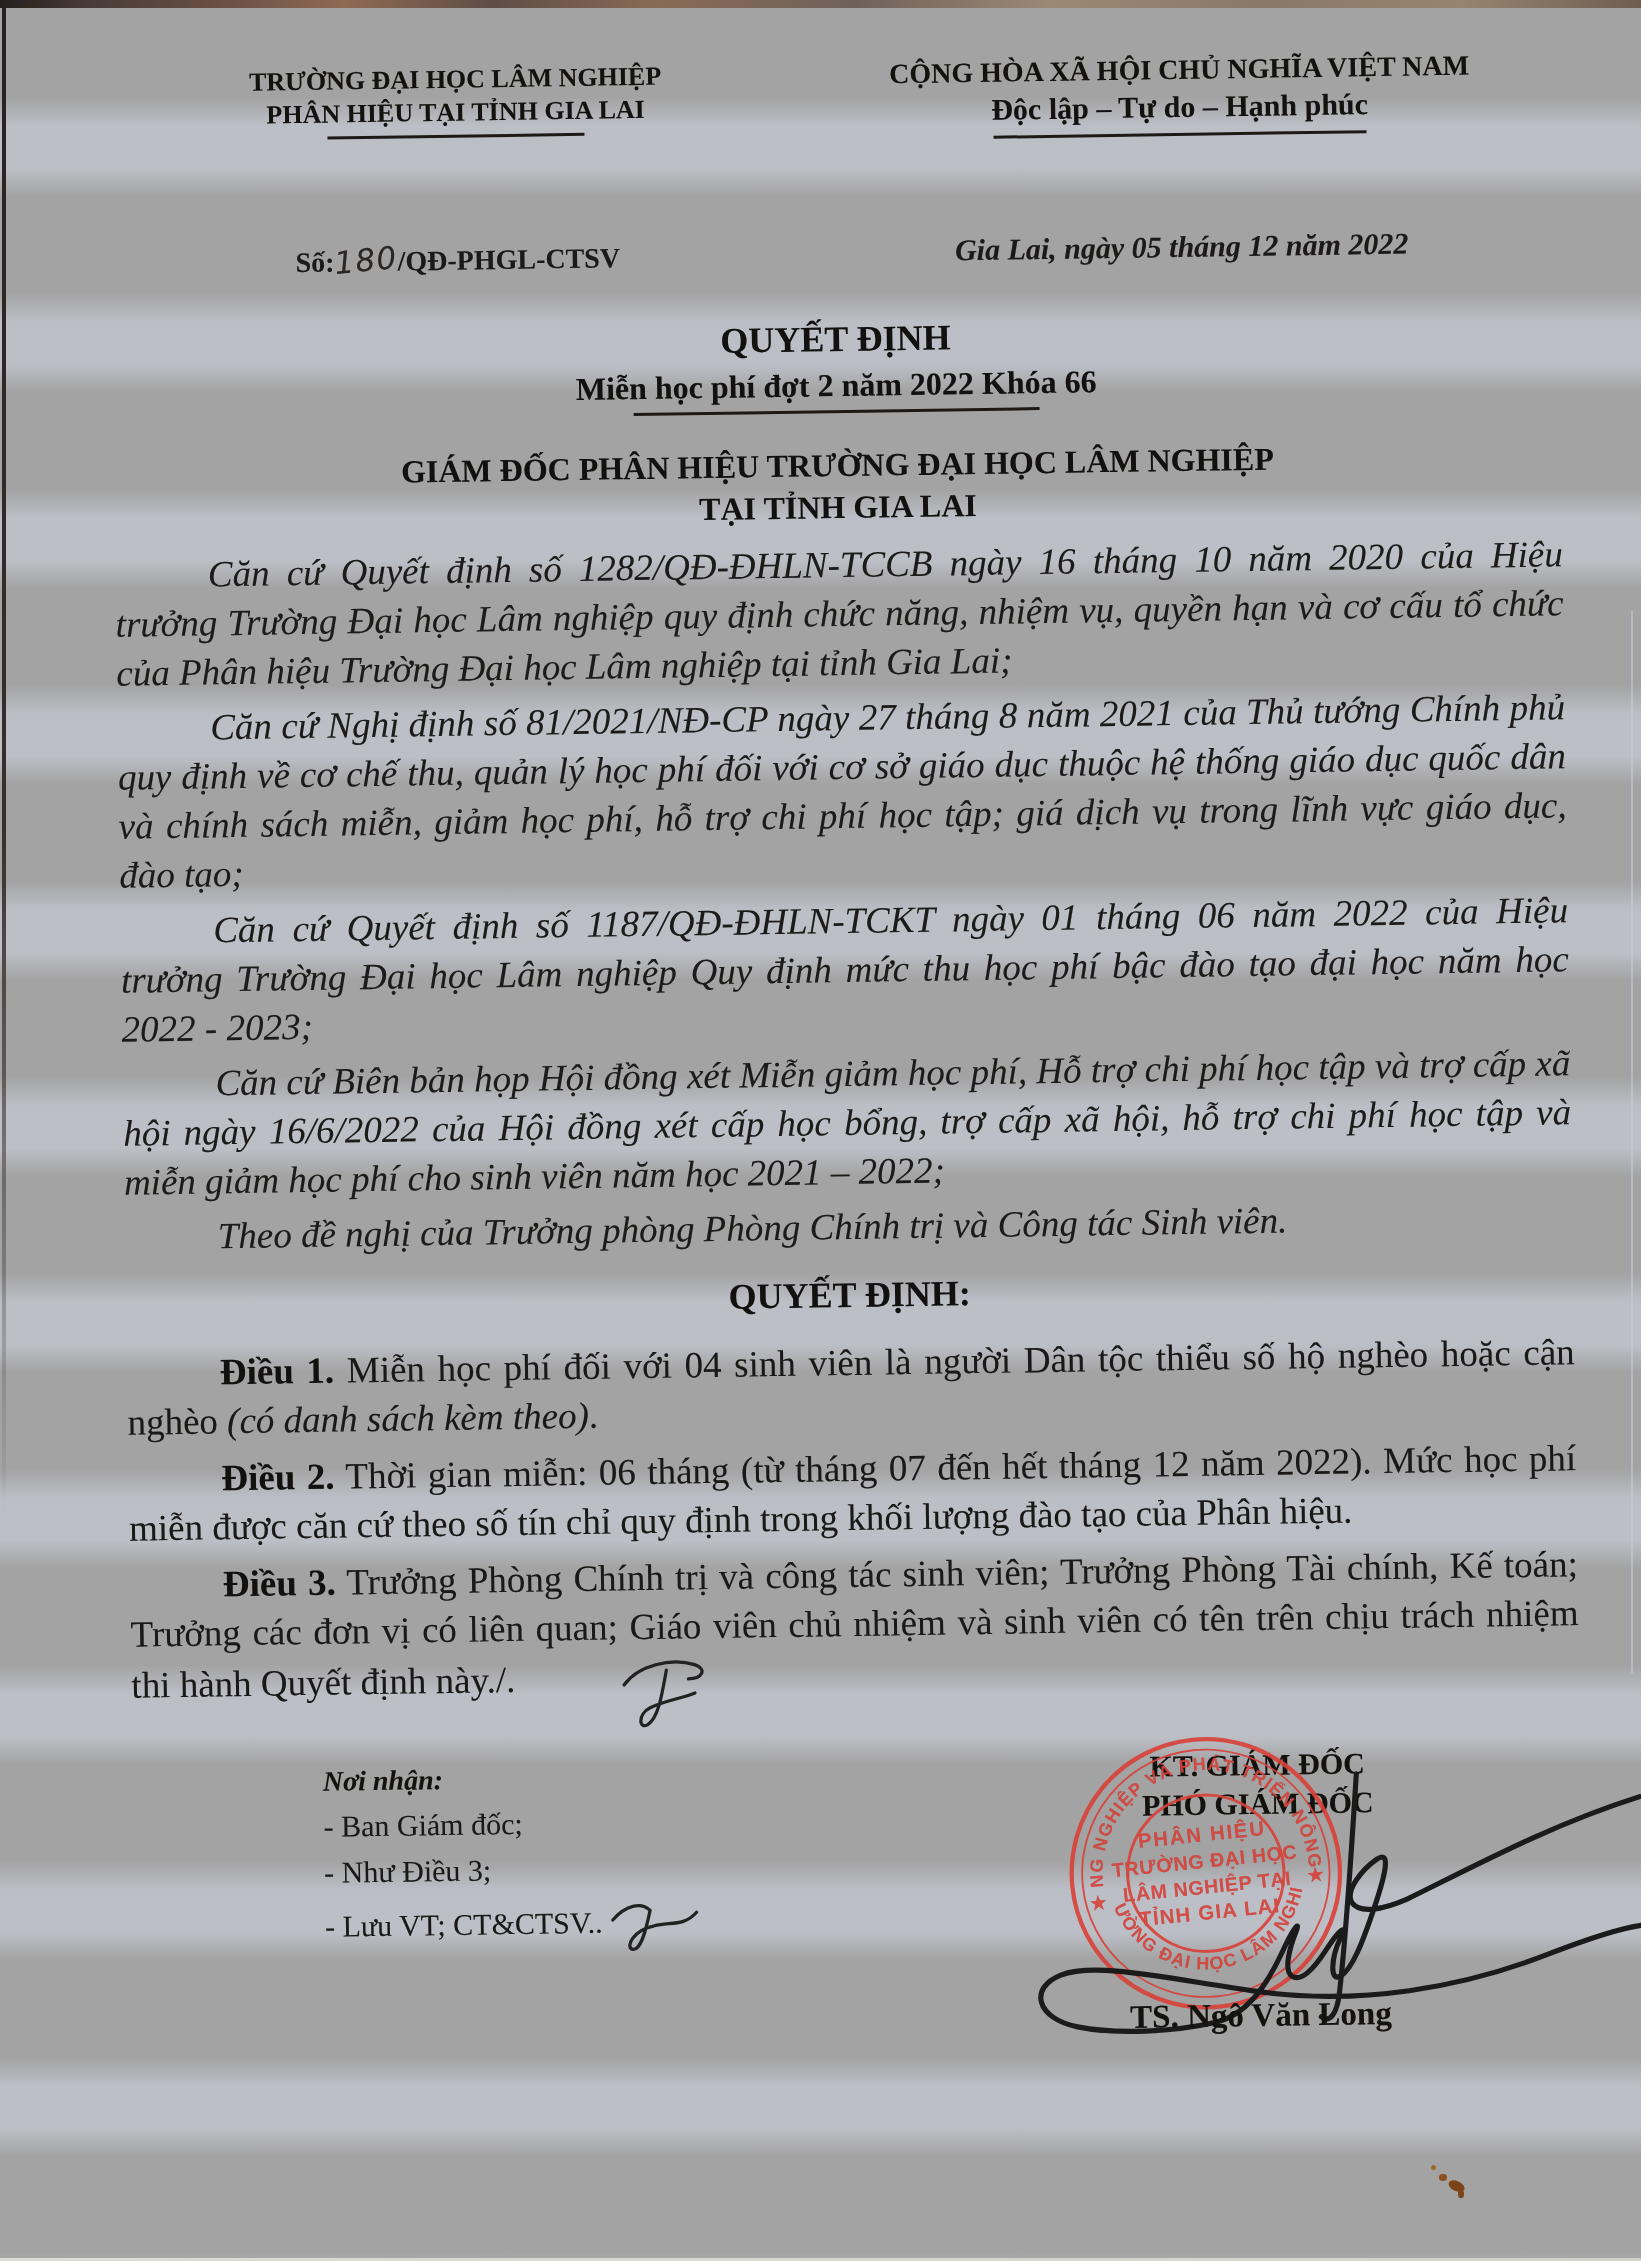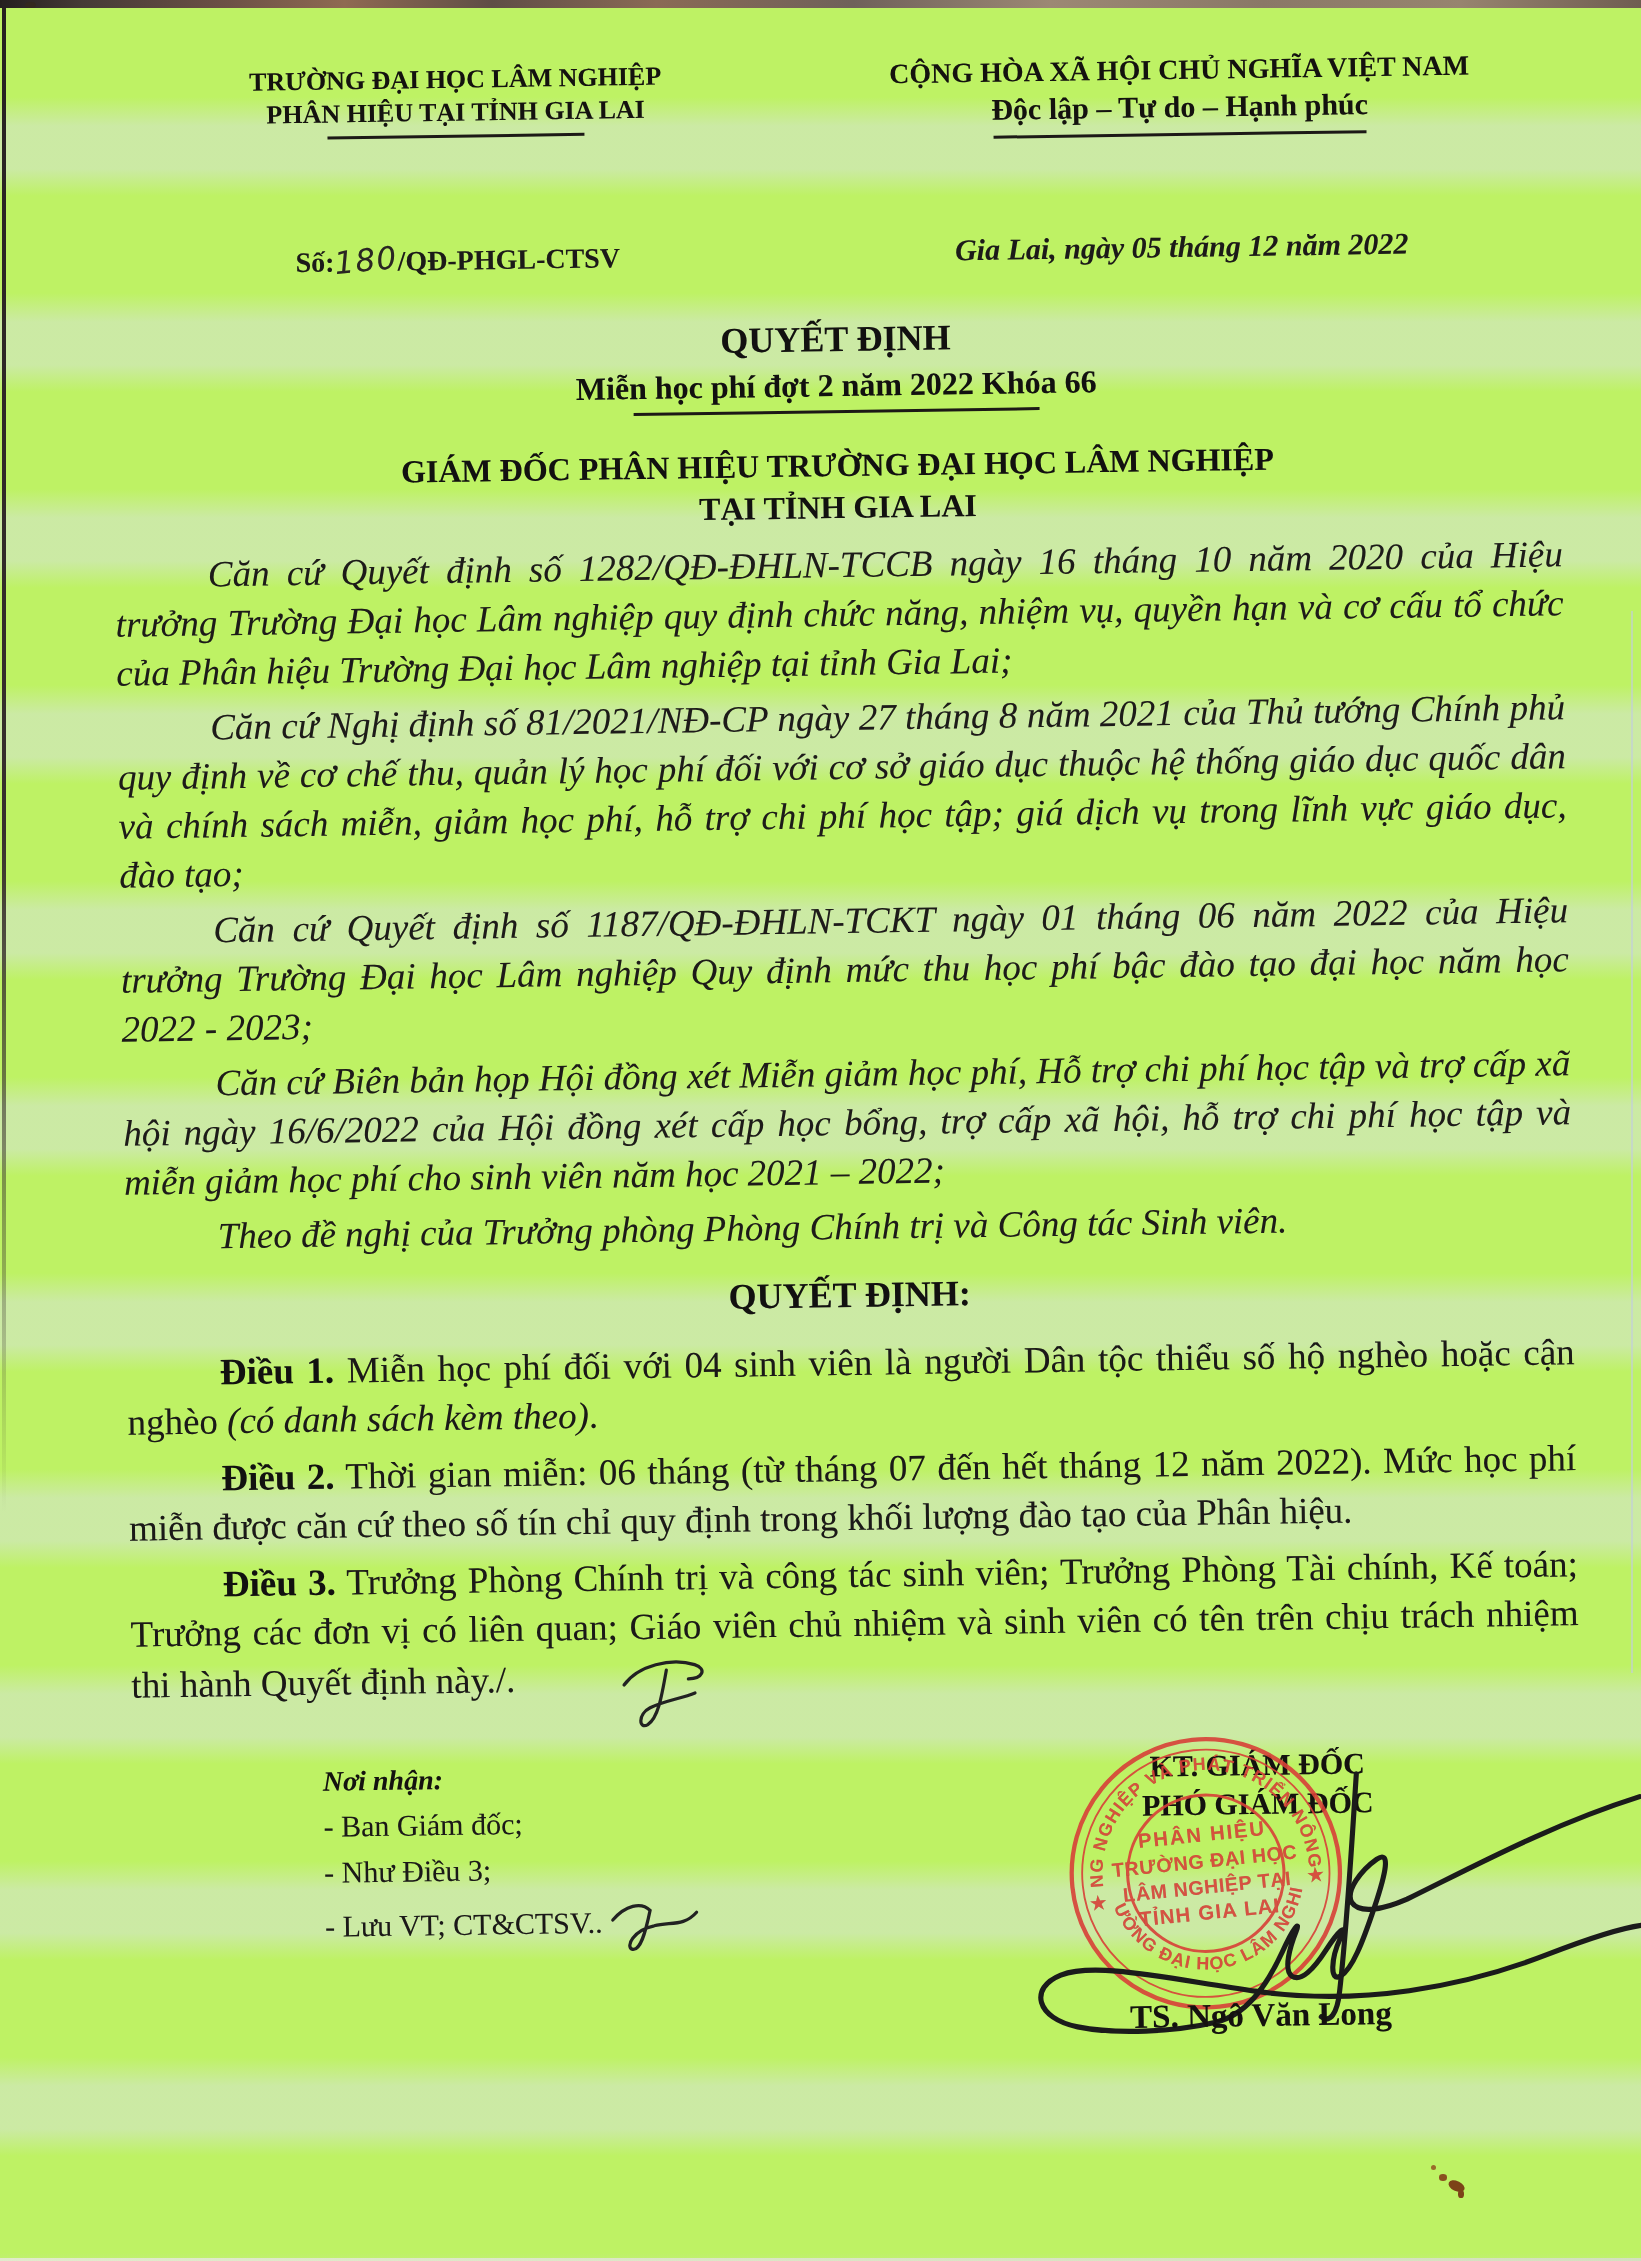--- a/index.html
+++ b/index.html
@@ -1,19 +1,19 @@
 <!DOCTYPE html>
 <html style="font-size:10.3px"><head>
 <meta charset="utf-8">
 <style>
   html,body{margin:0;padding:0;background:#e8e8e4;}
   .page{
     position:relative;
     width:1641px;height:2261px;
-    background:#bef264;
+    background:#a3a3a3;
     overflow:hidden;
     font-family:"Liberation Serif","DejaVu Serif",serif;
     color:#1c1a19;
   }
   
   .page::before{
     content:"";position:absolute;inset:0;pointer-events:none;
     background:repeating-linear-gradient(180deg,
       rgba(224,228,243,0) 0px, rgba(224,228,243,0) 97px,
       rgba(220,224,242,0.45) 126px, rgba(220,224,242,0.45) 169px,

